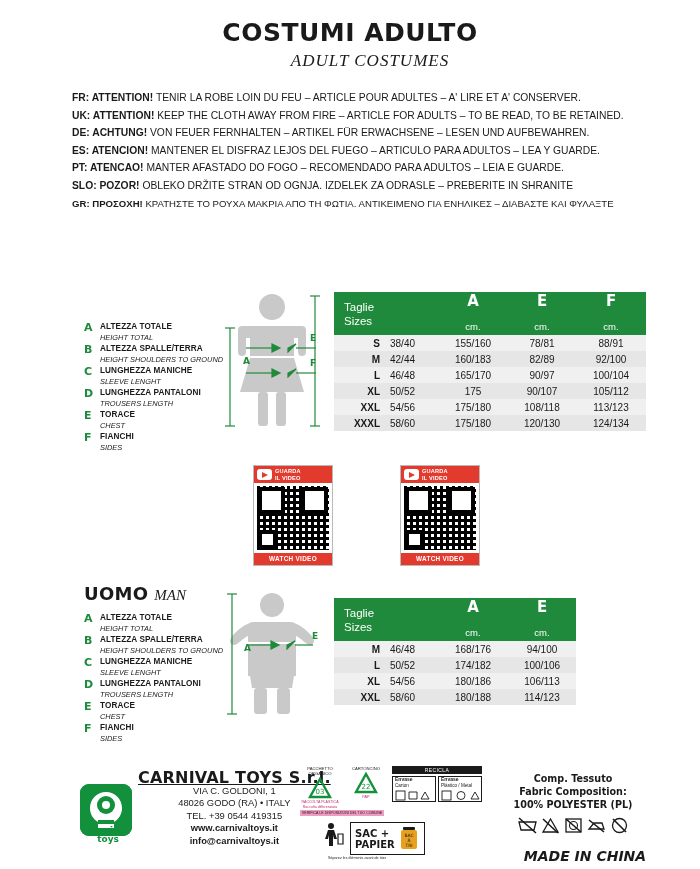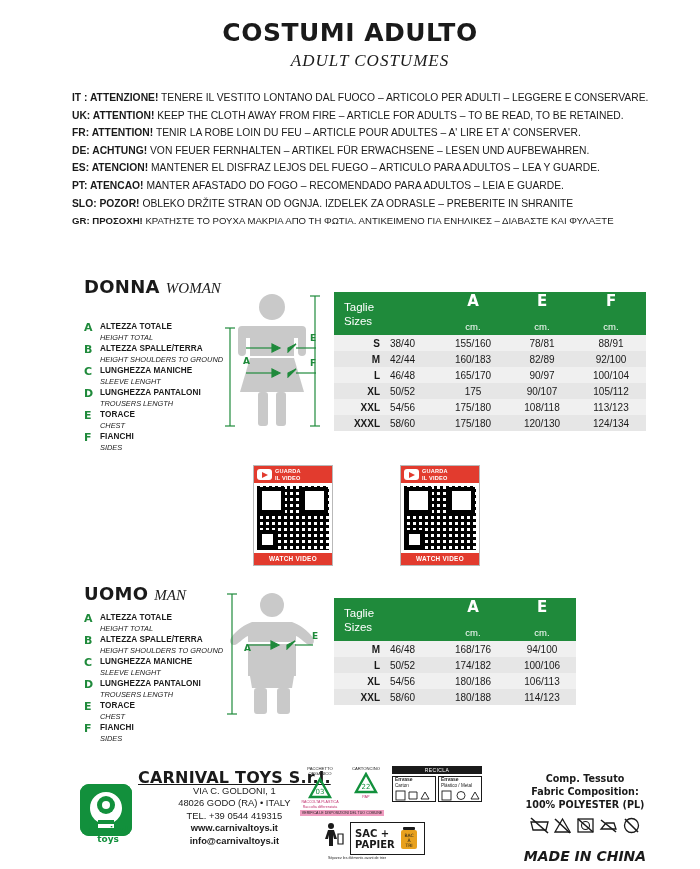--- a/index.html
+++ b/index.html
@@ -278,52 +278,48 @@
     line-height: 4.4px;
   }
   .small-note { font-size: 3.7px; line-height: 4.6px; }
   .sac {
     border: 1.4px solid #1a1a1a;
     display: flex; align-items: center; gap: 3px;
     padding: 2px 4px;
   }
   .sac-txt { font-size: 10px; font-weight: bold; line-height: 11px; font-family: "DejaVu Sans", sans-serif; }
 
-  .fabric { position: absolute; left: 500px; top: 12px; width: 170px; text-align: center; }
+  .fabric { position: absolute; left: 488px; top: 12px; width: 170px; text-align: center; }
   .fabric .l1 { font-size: 9.6px; font-weight: bold; line-height: 13px; font-family: "DejaVu Sans", sans-serif; }
   .care-row { display: flex; justify-content: center; gap: 4px; margin-top: 5px; }
   .made {
     position: absolute; left: 500px; top: 88px; width: 170px;
     text-align: center;
     font-size: 14px; font-weight: bold; font-style: italic;
     font-family: "DejaVu Sans", sans-serif;
   }
 </style>
 </head>
 <body>
 
 <div class="page">
 
   <div class="title-main">COSTUMI ADULTO</div>
   <div class="title-sub">ADULT  COSTUMES</div>
 
   <div class="warnings">
     <div class="warn-line">
-      <b>IT : ATTENZIONE!</b>
-      <span>TENERE IL VESTITO LONTANO DAL FUOCO – ARTICOLO PER ADULTI – LEGGERE E CONSERVARE.</span>
+      <b>FR: ATTENTION!</b>
+      <span>TENIR LA ROBE LOIN DU FEU – ARTICLE POUR ADULTES – A' LIRE ET A' CONSERVER.</span>
     </div>
     <div class="warn-line">
       <b>UK: ATTENTION!</b>
       <span>KEEP THE CLOTH AWAY FROM FIRE – ARTICLE FOR ADULTS – TO BE READ, TO BE RETAINED.</span>
     </div>
     <div class="warn-line">
-      <b>FR: ATTENTION!</b>
-      <span>TENIR LA ROBE LOIN DU FEU – ARTICLE POUR ADULTES – A' LIRE ET A' CONSERVER.</span>
-    </div>
-    <div class="warn-line">
       <b>DE: ACHTUNG!</b>
       <span>VON FEUER FERNHALTEN – ARTIKEL FÜR ERWACHSENE – LESEN UND AUFBEWAHREN.</span>
     </div>
     <div class="warn-line">
       <b>ES: ATENCION!</b>
       <span>MANTENER EL DISFRAZ LEJOS DEL FUEGO –  ARTICULO PARA ADULTOS – LEA Y GUARDE.</span>
     </div>
     <div class="warn-line">
       <b>PT: ATENCAO!</b>
       <span>MANTER AFASTADO DO FOGO – RECOMENDADO PARA ADULTOS – LEIA E GUARDE.</span>
@@ -331,24 +327,20 @@
     <div class="warn-line">
       <b>SLO: POZOR!</b>
       <span>OBLEKO DRŽITE STRAN OD OGNJA. IZDELEK ZA ODRASLE – PREBERITE IN SHRANITE</span>
     </div>
     <div class="warn-line" style="font-size:9.6px;">
       <b>GR: ΠΡΟΣΟΧΗ!</b>
       <span>ΚΡΑΤΗΣΤΕ ΤΟ ΡΟΥΧΑ ΜΑΚΡΙΑ ΑΠΟ ΤΗ ΦΩΤΙΑ. ΑΝΤΙΚΕΙΜΕΝΟ ΓΙΑ ΕΝΗΛΙΚΕΣ – ΔΙΑΒΑΣΤΕ ΚΑΙ ΦΥΛΑΞΤΕ</span>
     </div>
   </div>
 
-  <div class="sec-head" style="position:absolute; top:258px; left:0;">
-    <span class="bold">DONNA</span>
-    <span class="ital">WOMAN</span>
-  </div>
 
   <div class="legend" style="top:304px;">
     <div class="legend-row">
       <span class="legend-letter">A</span>
       <span class="legend-text">
         <span class="legend-it">ALTEZZA TOTALE</span>
         <span class="legend-en">HEIGHT TOTAL</span>
       </span>
     </div>
     <div class="legend-row">

